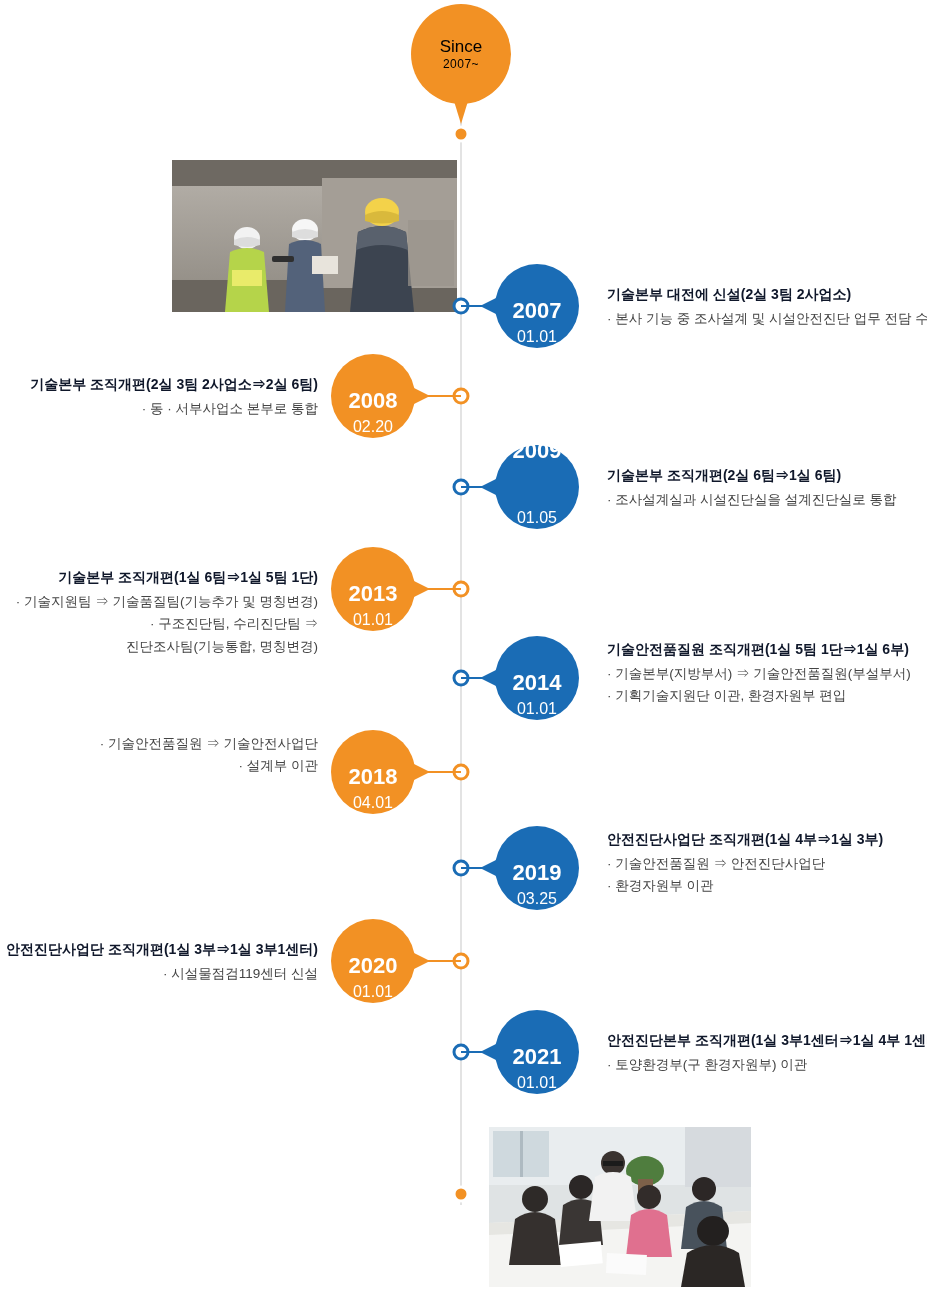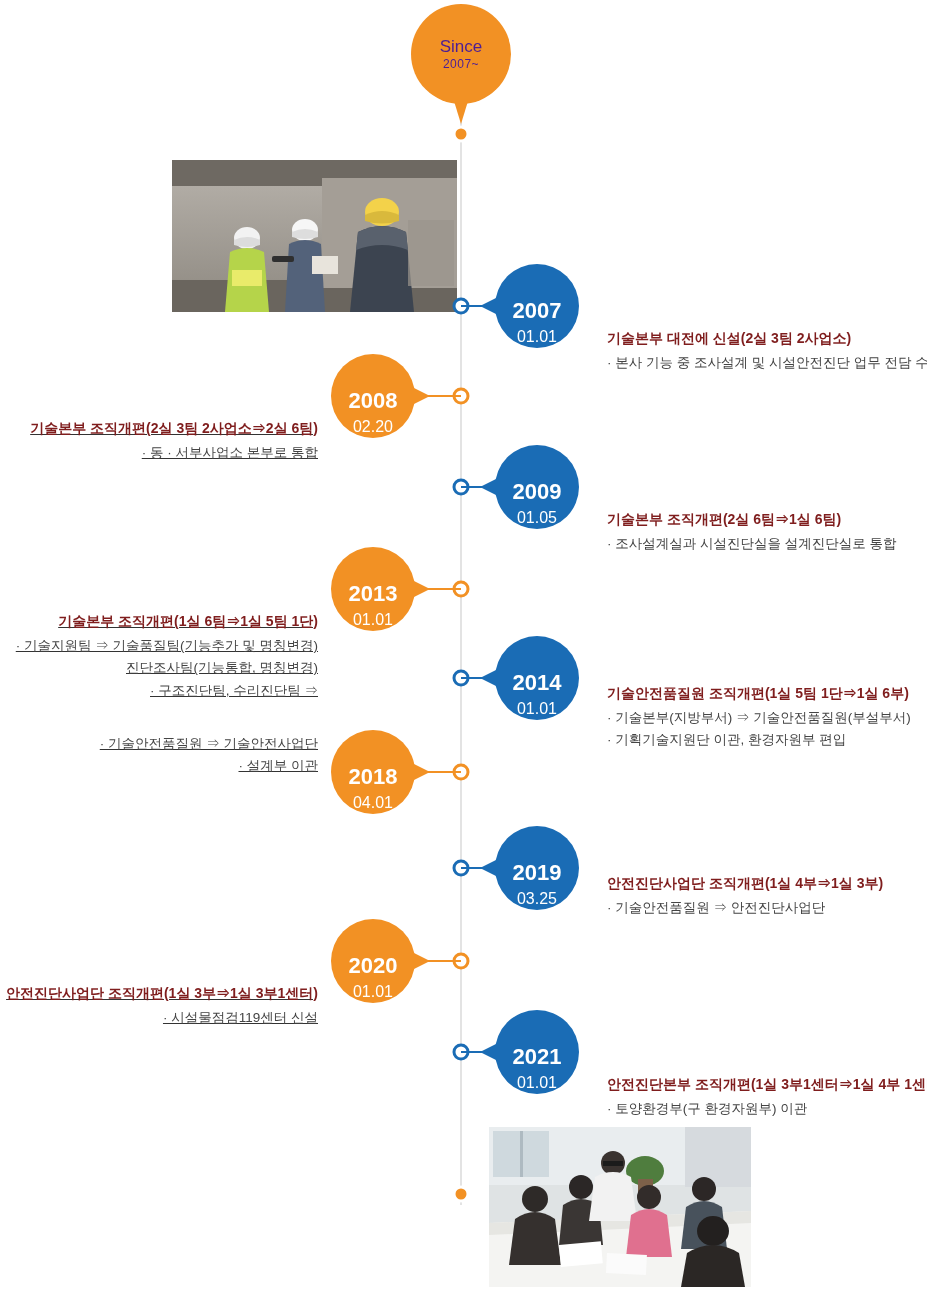--- a/index.html
+++ b/index.html
@@ -38,21 +38,21 @@
     height: 100px;
   }
   .since-bubble {
     position: absolute;
     left: 0;
     top: 0;
     width: 100px;
     height: 100px;
     border-radius: 50%;
     background: #f29124;
-    color: #4c1d95;
+    color: #000000;
     text-align: center;
     line-height: 1.25;
     display: flex;
     flex-direction: column;
     align-items: center;
     justify-content: center;
   }
   .since-bubble .l1 { font-size: 17px; }
   .since-bubble .l2 { font-size: 12px; letter-spacing: .5px; }
   .since-tail {
@@ -136,28 +136,27 @@
   }
 
   
   .entry-text {
     position: absolute;
     font-size: 13.5px;
     color: #333333;
     line-height: 1.65;
   }
   .entry-text.right { text-align: left; }
-  .entry-text.left { text-align: right; text-decoration: underline; }
+  .entry-text.left { text-align: right; }
   .entry-title {
     font-weight: bold;
-    color: #7f1d1d;
+    color: #0f172a;
     font-size: 14px;
     margin-bottom: 2px;
     white-space: nowrap;
-    margin-top: 44px;
   }
   .entry-line {
     color: #444444;
     white-space: nowrap;
   }
 
   
   .photo {
     position: absolute;
     overflow: hidden;
@@ -234,42 +233,42 @@
     <span class="yr">2008</span>
     <span class="dt">02.20</span>
   </div>
   <div class="entry-text left" style="left:0px; top:373px; width:318px;">
     <div class="entry-title">기술본부 조직개편(2실 3팀 2사업소⇒2실 6팀)</div>
     <div class="entry-line">· 동 · 서부사업소 본부로 통합</div>
   </div>
 
   <div class="dot blue" style="left:461px; top:487px;"></div>
   <div class="stub blue" style="left:461px; top:486px; width:34px;"></div>
-  <div class="year-bubble blue" style="left:495px; top:445px;">
+  <div class="year-bubble blue" style="left:495px; top:445px;gap:41px;">
     <div class="nub left"></div>
     <span class="yr">2009</span>
     <span class="dt">01.05</span>
   </div>
   <div class="entry-text right" style="left:607px; top:464px; width:310px;">
     <div class="entry-title">기술본부 조직개편(2실 6팀⇒1실 6팀)</div>
     <div class="entry-line">· 조사설계실과 시설진단실을 설계진단실로 통합</div>
   </div>
 
   <div class="dot orange" style="left:461px; top:589px;"></div>
   <div class="stub orange" style="left:427px; top:588px; width:34px;"></div>
   <div class="year-bubble orange" style="left:331px; top:547px;">
     <div class="nub right"></div>
     <span class="yr">2013</span>
     <span class="dt">01.01</span>
   </div>
   <div class="entry-text left" style="left:0px; top:566px; width:318px;">
     <div class="entry-title">기술본부 조직개편(1실 6팀⇒1실 5팀 1단)</div>
     <div class="entry-line">· 기술지원팀 ⇒ 기술품질팀(기능추가 및 명칭변경)</div>
+    <div class="entry-line">· 구조진단팀, 수리진단팀 ⇒</div>
     <div class="entry-line">진단조사팀(기능통합, 명칭변경)</div>
-    <div class="entry-line">· 구조진단팀, 수리진단팀 ⇒</div>
   </div>
 
   <div class="dot blue" style="left:461px; top:678px;"></div>
   <div class="stub blue" style="left:461px; top:677px; width:34px;"></div>
   <div class="year-bubble blue" style="left:495px; top:636px;">
     <div class="nub left"></div>
     <span class="yr">2014</span>
     <span class="dt">01.01</span>
   </div>
   <div class="entry-text right" style="left:607px; top:638px; width:312px;">
@@ -293,20 +292,21 @@
   <div class="dot blue" style="left:461px; top:868px;"></div>
   <div class="stub blue" style="left:461px; top:867px; width:34px;"></div>
   <div class="year-bubble blue" style="left:495px; top:826px;">
     <div class="nub left"></div>
     <span class="yr">2019</span>
     <span class="dt">03.25</span>
   </div>
   <div class="entry-text right" style="left:607px; top:828px; width:312px;">
     <div class="entry-title">안전진단사업단 조직개편(1실 4부⇒1실 3부)</div>
     <div class="entry-line">· 기술안전품질원 ⇒ 안전진단사업단</div>
+    <div class="entry-line">· 환경자원부 이관</div>
   </div>
 
   <div class="dot orange" style="left:461px; top:961px;"></div>
   <div class="stub orange" style="left:427px; top:960px; width:34px;"></div>
   <div class="year-bubble orange" style="left:331px; top:919px;">
     <div class="nub right"></div>
     <span class="yr">2020</span>
     <span class="dt">01.01</span>
   </div>
   <div class="entry-text left" style="left:0px; top:938px; width:318px;">

